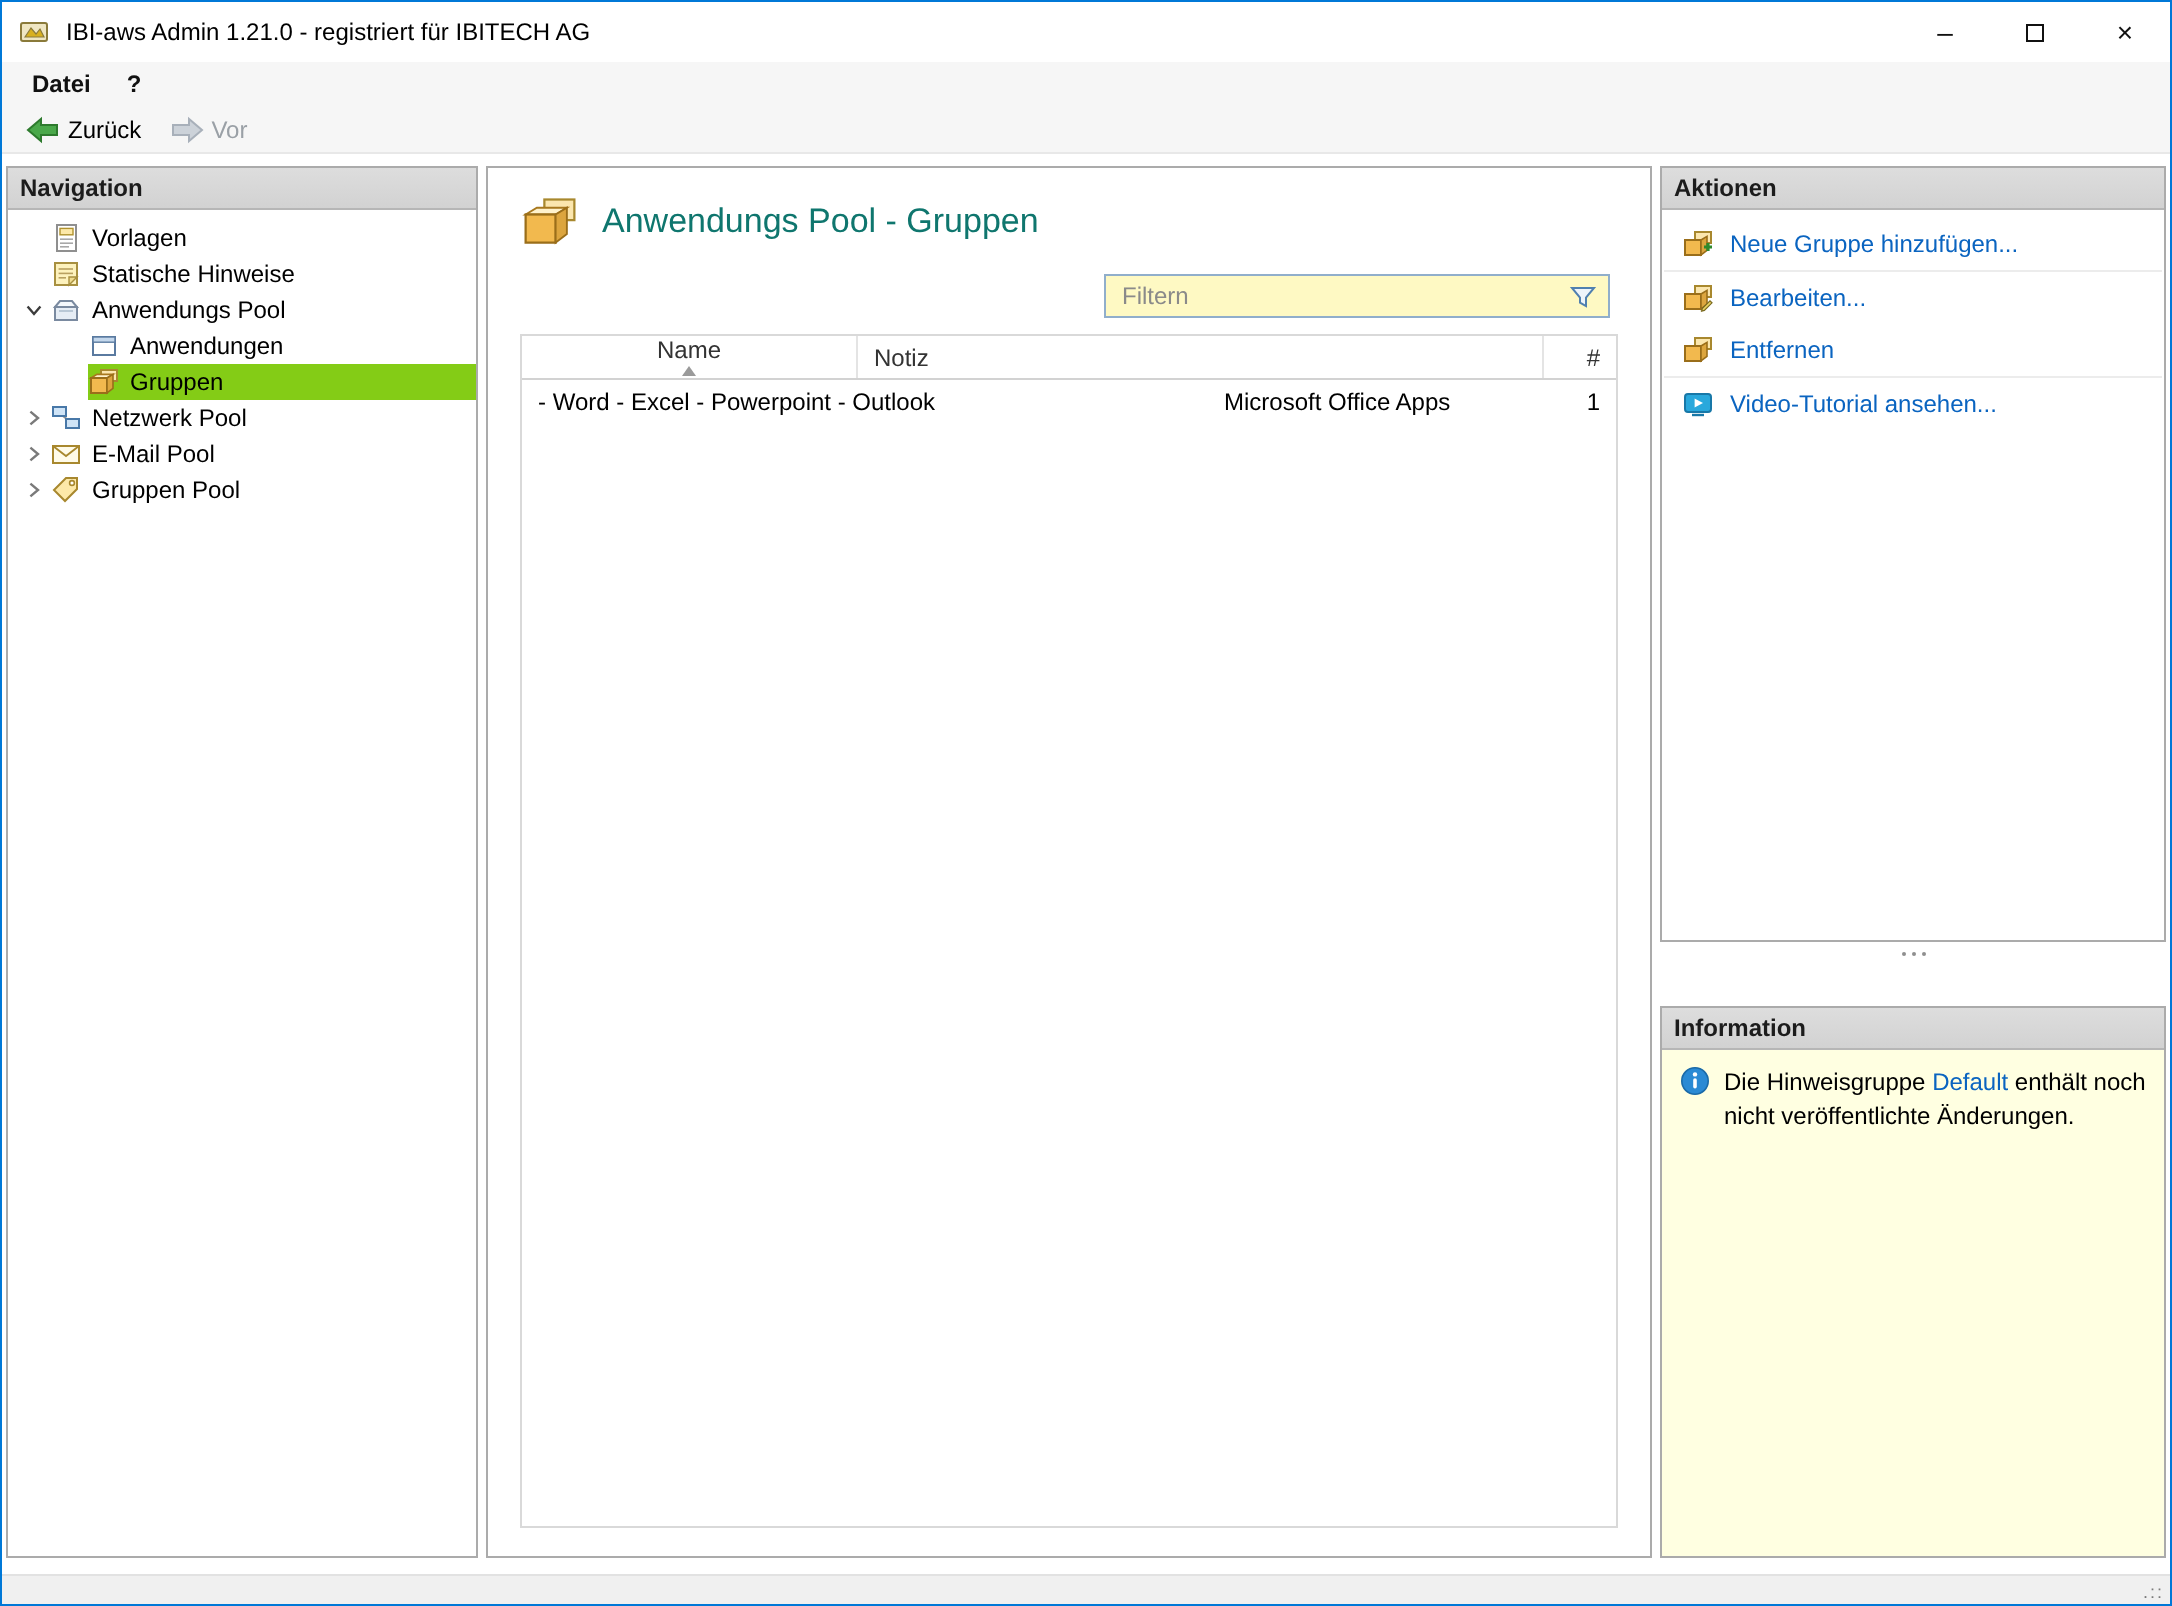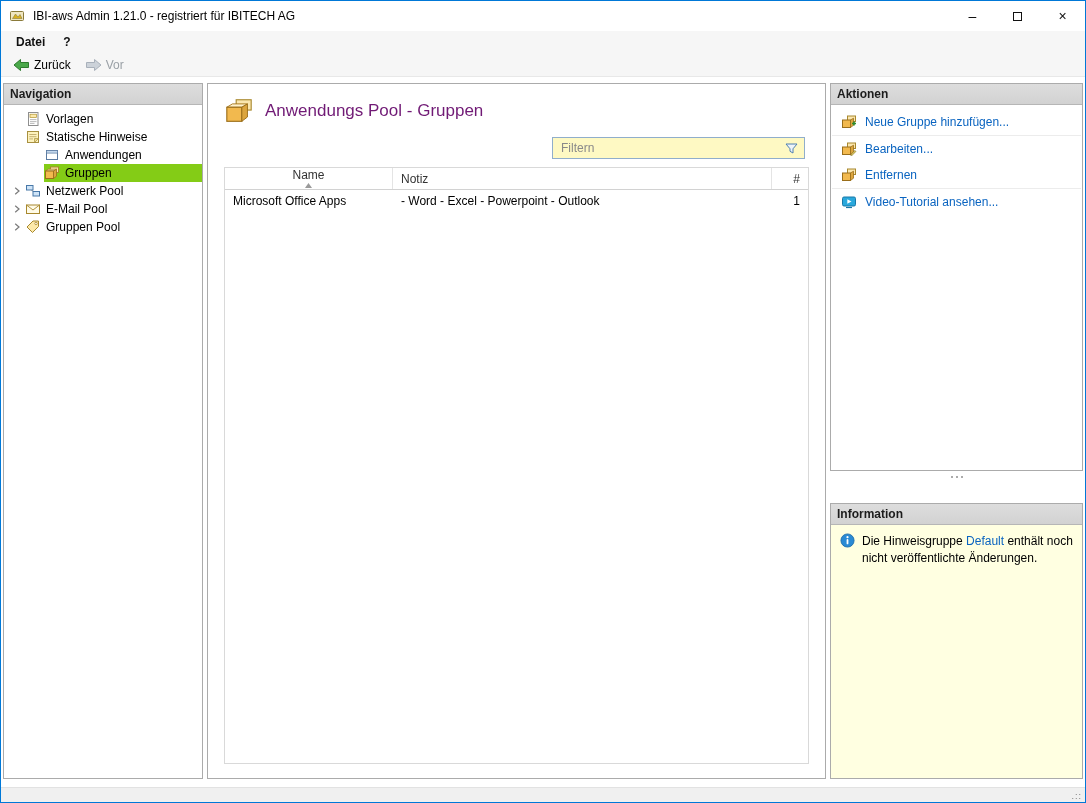--- a/index.html
+++ b/index.html
@@ -33,34 +33,34 @@
   .tool-btn .lbl { color: #000; }
   .tool-btn.disabled .lbl { color: #9aa0a6; }
 
   
   .main-row { flex: 1; display: flex; gap: 4px; padding: 6px 2px 8px 2px; background: #fff; min-height: 0; }
 
   .panel { background: #fff; border: 1px solid #ababab; display: flex; flex-direction: column; min-height: 0; }
   .panel-header { height: 21px; flex: none; background: linear-gradient(#dddddd, #d2d2d2); border-bottom: 1px solid #b6b6b6; font-weight: bold; font-size: 12px; color: #1c1c1c; padding: 3px 6px; }
 
   
-  .nav-panel { width: 200px; flex: none; }
+  .nav-panel { width: 236px; flex: none; }
   .tree { padding-top: 5px; overflow: hidden; }
   .tree-item { display: flex; align-items: center; height: 18px; cursor: default; }
   .tree-item .expander { width: 17px; flex: none; display: inline-flex; justify-content: center; align-items: center; }
   .tree-item .ticon { width: 18px; flex: none; display: inline-flex; align-items: center; }
   .tree-item .tlabel { white-space: nowrap; padding-left: 3px; }
   .tree-item.lvl0 { margin-left: 4px; }
   .tree-item.lvl1 { margin-left: 40px; }
   .tree-item.selected { background: #84cc16; }
 
   
   .center-panel { flex: 1; padding: 12px 16px 14px 16px; border: 1px solid #ababab; }
   .content-title-row { display: flex; align-items: center; gap: 11px; flex: none; }
-  .content-title { font-size: 17px; font-weight: 400; color: #701a75; }
+  .content-title { font-size: 17px; font-weight: 400; color: #0f766e; }
   .filter-row { margin-top: 11px; display: flex; justify-content: flex-end; padding-right: 4px; flex: none; }
   .filter-box { position: relative; width: 253px; height: 22px; border: 1px solid #90aecb; background: #fef9c3; }
   .filter-box input { width: 100%; height: 100%; border: none; outline: none; padding: 2px 26px 2px 8px; font-family: "Liberation Sans", sans-serif; font-size: 12px; background: transparent; }
   .filter-box input::placeholder { color: #8a8a8a; opacity: 1; }
   .funnel { position: absolute; right: 5px; top: 3px; }
 
   .list-box { margin-top: 8px; flex: 1; border: 1px solid #d9d9d9; display: flex; flex-direction: column; min-height: 0; }
   .grid-row { display: flex; height: 22px; flex: none; align-items: stretch; }
   .grid-header { border-bottom: 1px solid #d2d2d2; color: #333; }
   .cell { display: flex; align-items: center; padding: 0 8px; white-space: nowrap; overflow: hidden; }
@@ -168,20 +168,35 @@
               <rect x="2.5" y="2.5" width="11" height="11" fill="#fdf2bd" stroke="#a89040"></rect>
               <path d="M13.5 9.5 L9.5 13.5 L9.5 9.5 Z" fill="#f0dc90" stroke="#a89040" stroke-width="0.7"></path>
               <line x1="4.3" y1="5.5" x2="11.5" y2="5.5" stroke="#b8a060" stroke-width="0.8"></line>
               <line x1="4.3" y1="7.7" x2="11.5" y2="7.7" stroke="#b8a060" stroke-width="0.8"></line>
               <line x1="4.3" y1="9.9" x2="8" y2="9.9" stroke="#b8a060" stroke-width="0.8"></line>
             </svg>
           </span>
           <span class="tlabel">Statische Hinweise</span>
         </div>
 
+        <div class="tree-item lvl0">
+          <span class="expander">
+            <svg width="10" height="10" viewBox="0 0 10 10">
+                <polyline points="1.8,3.2 5,7 8.2,3.2" fill="none" stroke="#3c3c3c" stroke-width="1.2"></polyline>
+              </svg>
+          </span>
+          <span class="ticon">
+            <svg width="16" height="16" viewBox="0 0 16 16">
+              <path d="M2.5 6.5 L5 3.5 L11 3.5 L13.5 6.5 Z" fill="#f4f8fc" stroke="#7a8aa0"></path>
+              <rect x="2.5" y="6.5" width="11" height="6.5" fill="#e6edf5" stroke="#7a8aa0"></rect>
+              <line x1="4.5" y1="8.5" x2="11.5" y2="8.5" stroke="#aebecf" stroke-width="0.8"></line>
+            </svg>
+          </span>
+          <span class="tlabel">Anwendungs Pool</span>
+        </div>
 
         <div class="tree-item lvl1">
           <span class="ticon">
             <svg width="16" height="16" viewBox="0 0 16 16">
               <rect x="2.5" y="3.5" width="11" height="9" fill="#ffffff" stroke="#5a7aa0"></rect>
               <rect x="2.5" y="3.5" width="11" height="2.6" fill="#c3d7ec" stroke="#5a7aa0" stroke-width="0.7"></rect>
             </svg>
           </span>
           <span class="tlabel">Anwendungen</span>
         </div>
@@ -282,22 +297,22 @@
             </span>
           </div>
           <div class="cell col-note">
             <span>Notiz</span>
           </div>
           <div class="cell col-count">
             <span>#</span>
           </div>
         </div>
         <div class="grid-row">
+          <div class="cell col-note">- Word - Excel - Powerpoint - Outlook</div>
           <div class="cell col-name">Microsoft Office Apps</div>
-          <div class="cell col-note">- Word - Excel - Powerpoint - Outlook</div>
           <div class="cell col-count">1</div>
         </div>
         <div class="list-fill"></div>
       </div>
     </div>
 
     <div class="right-col">
 
       <div class="panel actions-panel">
         <div class="panel-header">Aktionen</div>

